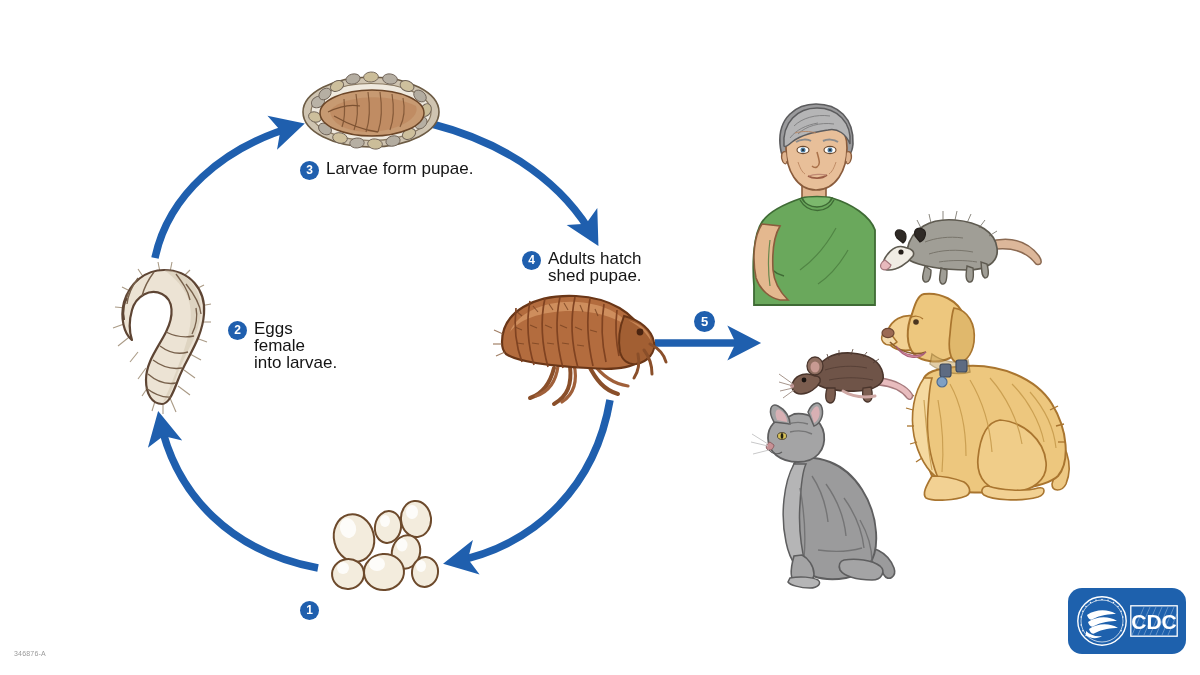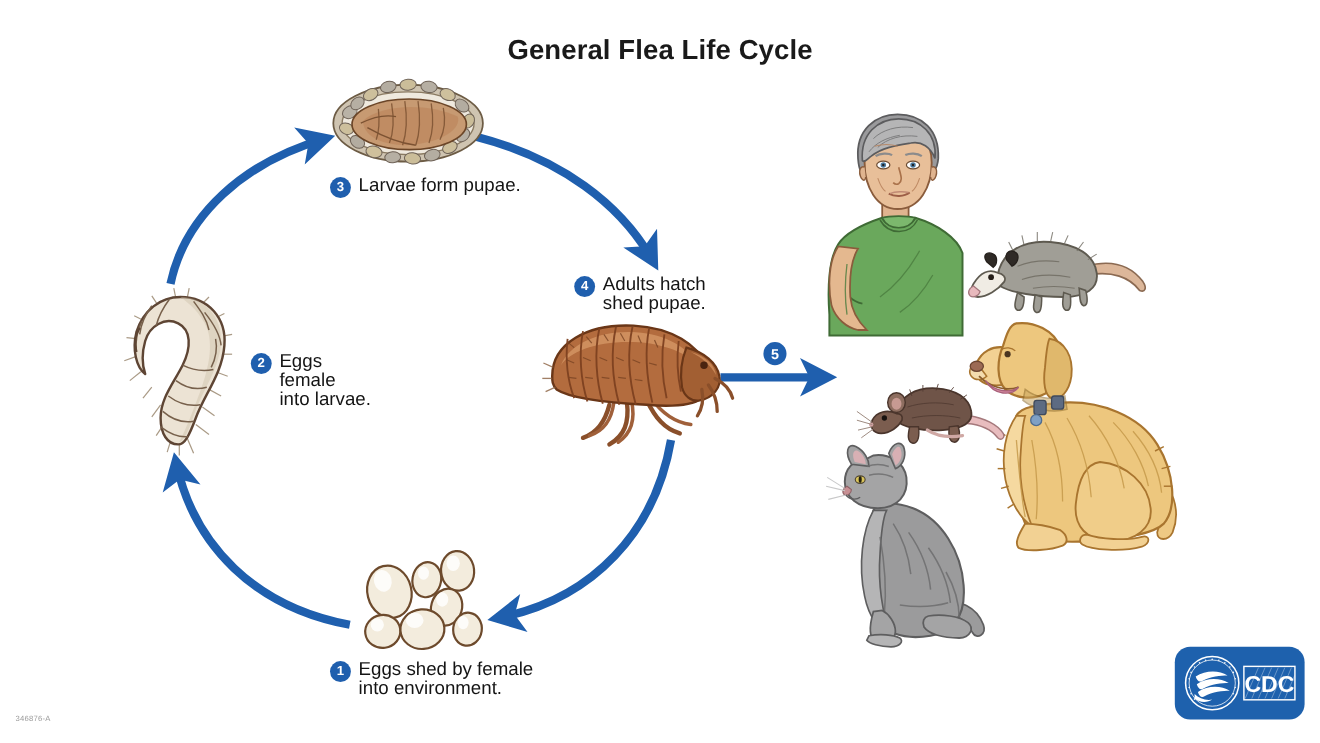--- a/index.html
+++ b/index.html
@@ -90,21 +90,20 @@
   #cdc-logo .seal { position: absolute; left: 8px; top: 7px; }
   #cdc-logo .cdc-box { position: absolute; left: 62px; top: 17px; }
 
   svg { display: block; overflow: visible; }
 </style>
 </head>
 <body>
 
 <div id="canvas">
 
-  <div class="abs" id="page-title">General Flea Life Cycle</div>
 
   <svg class="abs" style="left:0; top:0;" width="1200" height="675" viewBox="0 0 1200 675">
     <defs>
       <marker id="ah" viewBox="0 0 12 12" refX="8.2" refY="6" markerWidth="5.2" markerHeight="5.2" orient="auto-start-reverse">
         <path d="M0.6 0.6 L11 6 L0.6 11.4 L3.2 6 Z" fill="#1f5fae"></path>
       </marker>
     </defs>
 
     <path d="M155 258 C 168 196, 222 147, 296 126" fill="none" stroke="#1f5fae" stroke-width="7.5" stroke-linecap="butt" marker-end="url(#ah)"></path>
 
@@ -322,22 +321,20 @@
       <ellipse cx="86" cy="12" rx="6" ry="7"></ellipse>
       <ellipse cx="76" cy="45" rx="5.5" ry="6.5"></ellipse>
       <ellipse cx="17" cy="68" rx="6" ry="6"></ellipse>
       <ellipse cx="51" cy="64" rx="8" ry="7"></ellipse>
       <ellipse cx="95" cy="66" rx="5" ry="6"></ellipse>
     </g>
   </svg>
 
   <div class="abs callout" style="left:300px; top:600px; width:200px;">
     <div class="badge">1</div>
-    <div class="callout-text">Eggs shed by female
-into environment.</div>
   </div>
 
   <div class="abs badge-lone" style="left:694px; top:311px;">5</div>
 
   <div class="abs" style="left:740px; top:100px; width:340px; height:420px;">
 
     <svg class="abs" style="left:0px; top:0px;" width="135" height="205" viewBox="0 0 135 205">
 
       <path d="M40 44 C 38 18, 56 4, 76 4 C 98 4, 114 18, 113 44
                C 112 54, 108 58, 106 52 C 104 40, 96 34, 76 34

